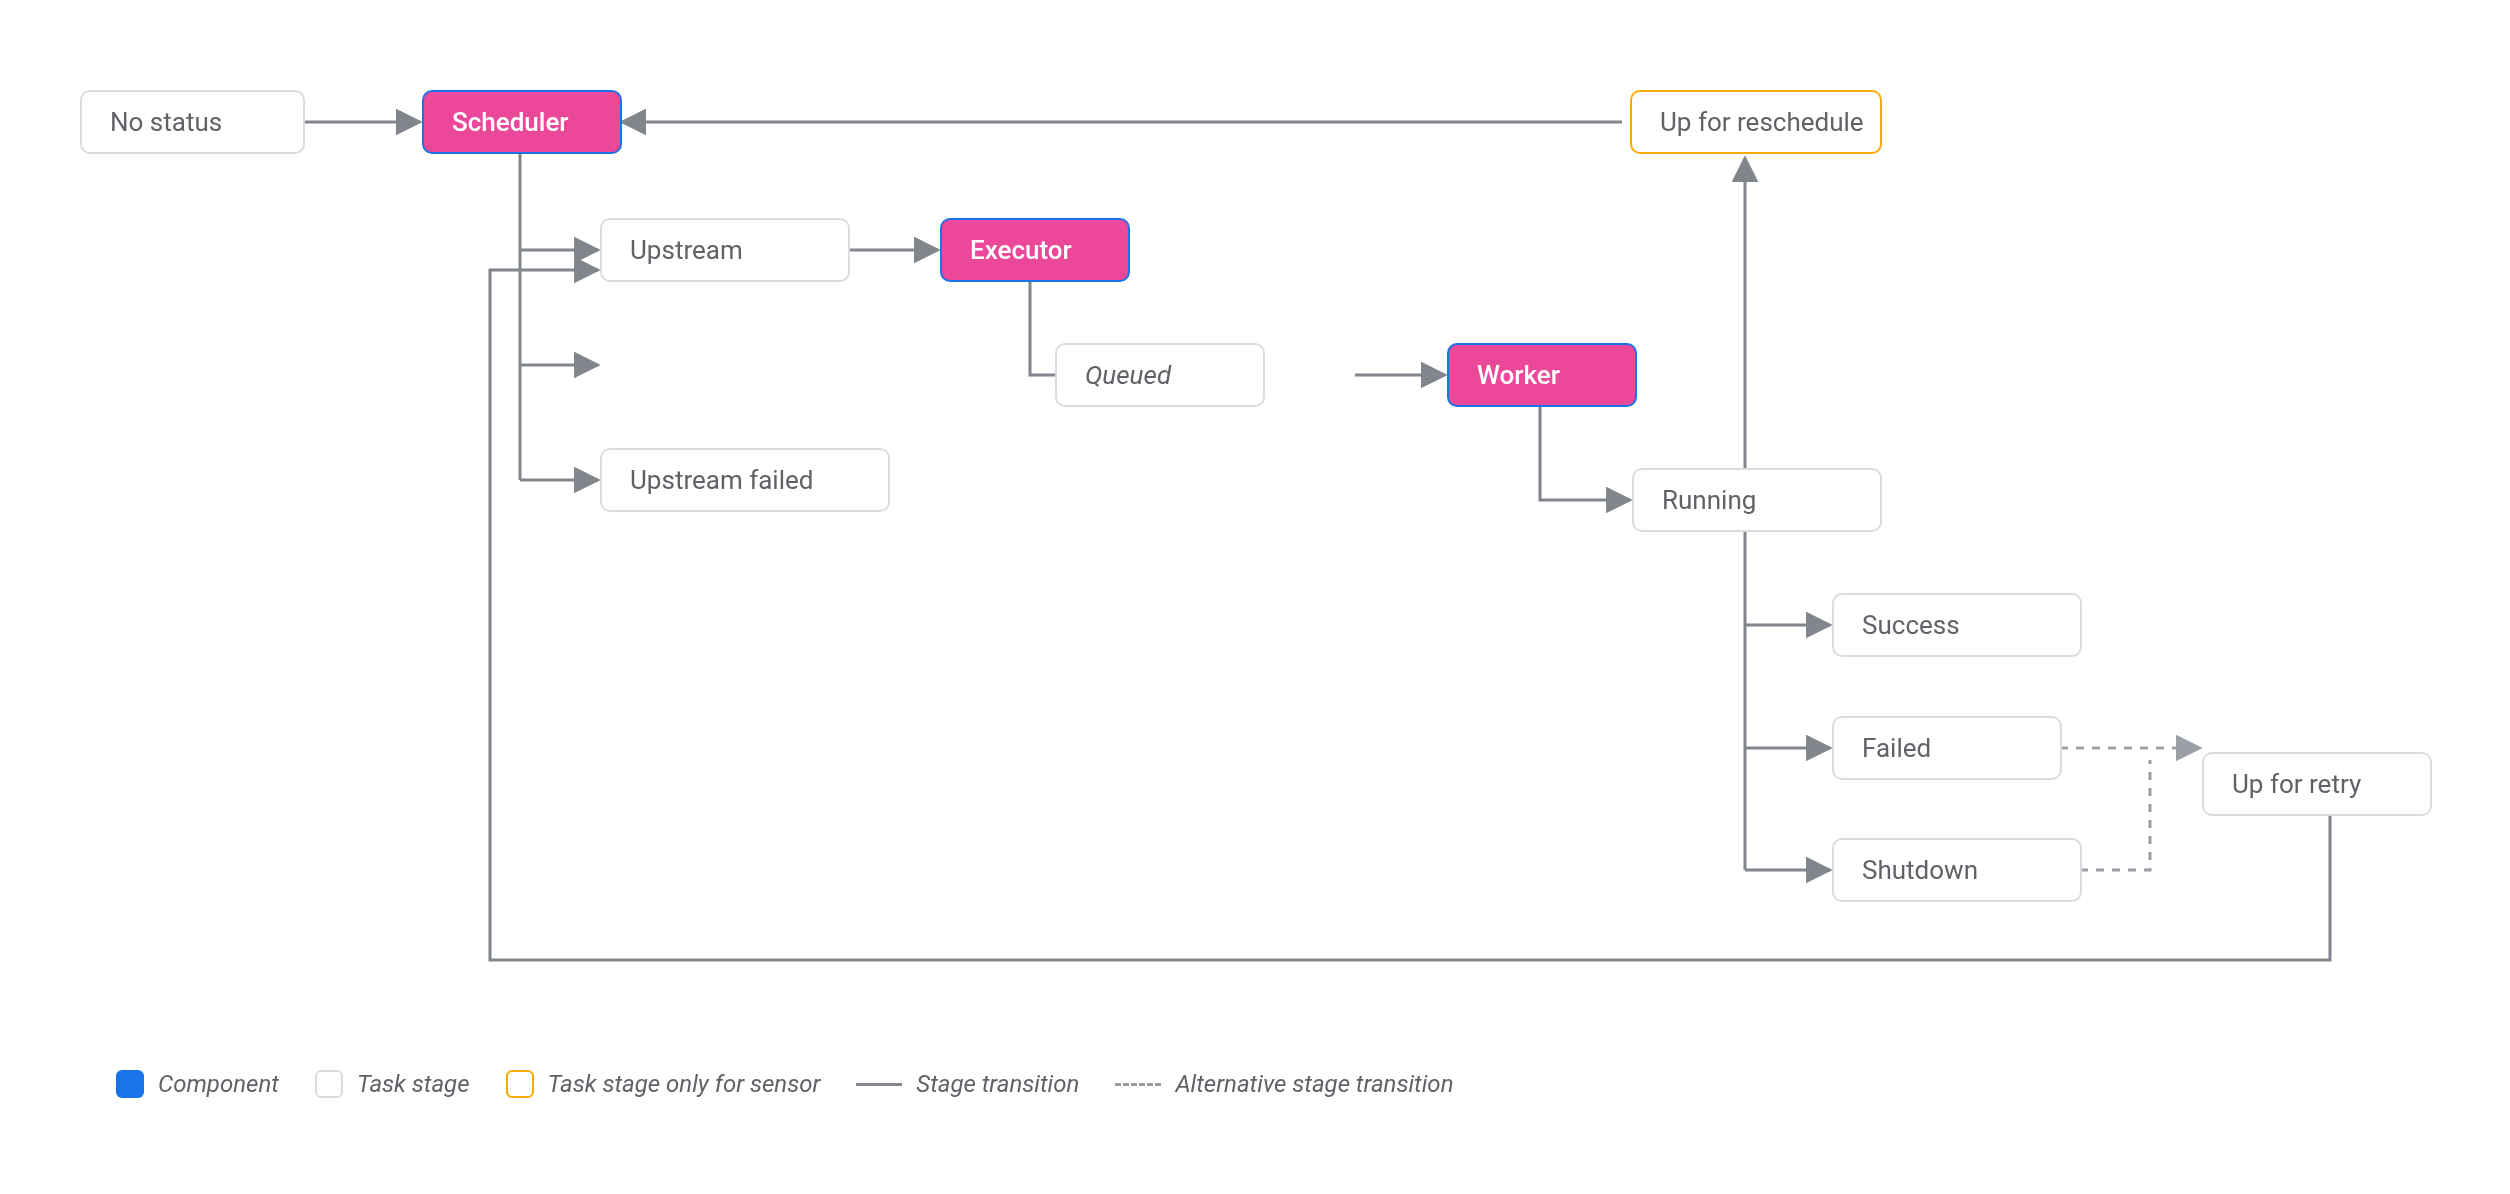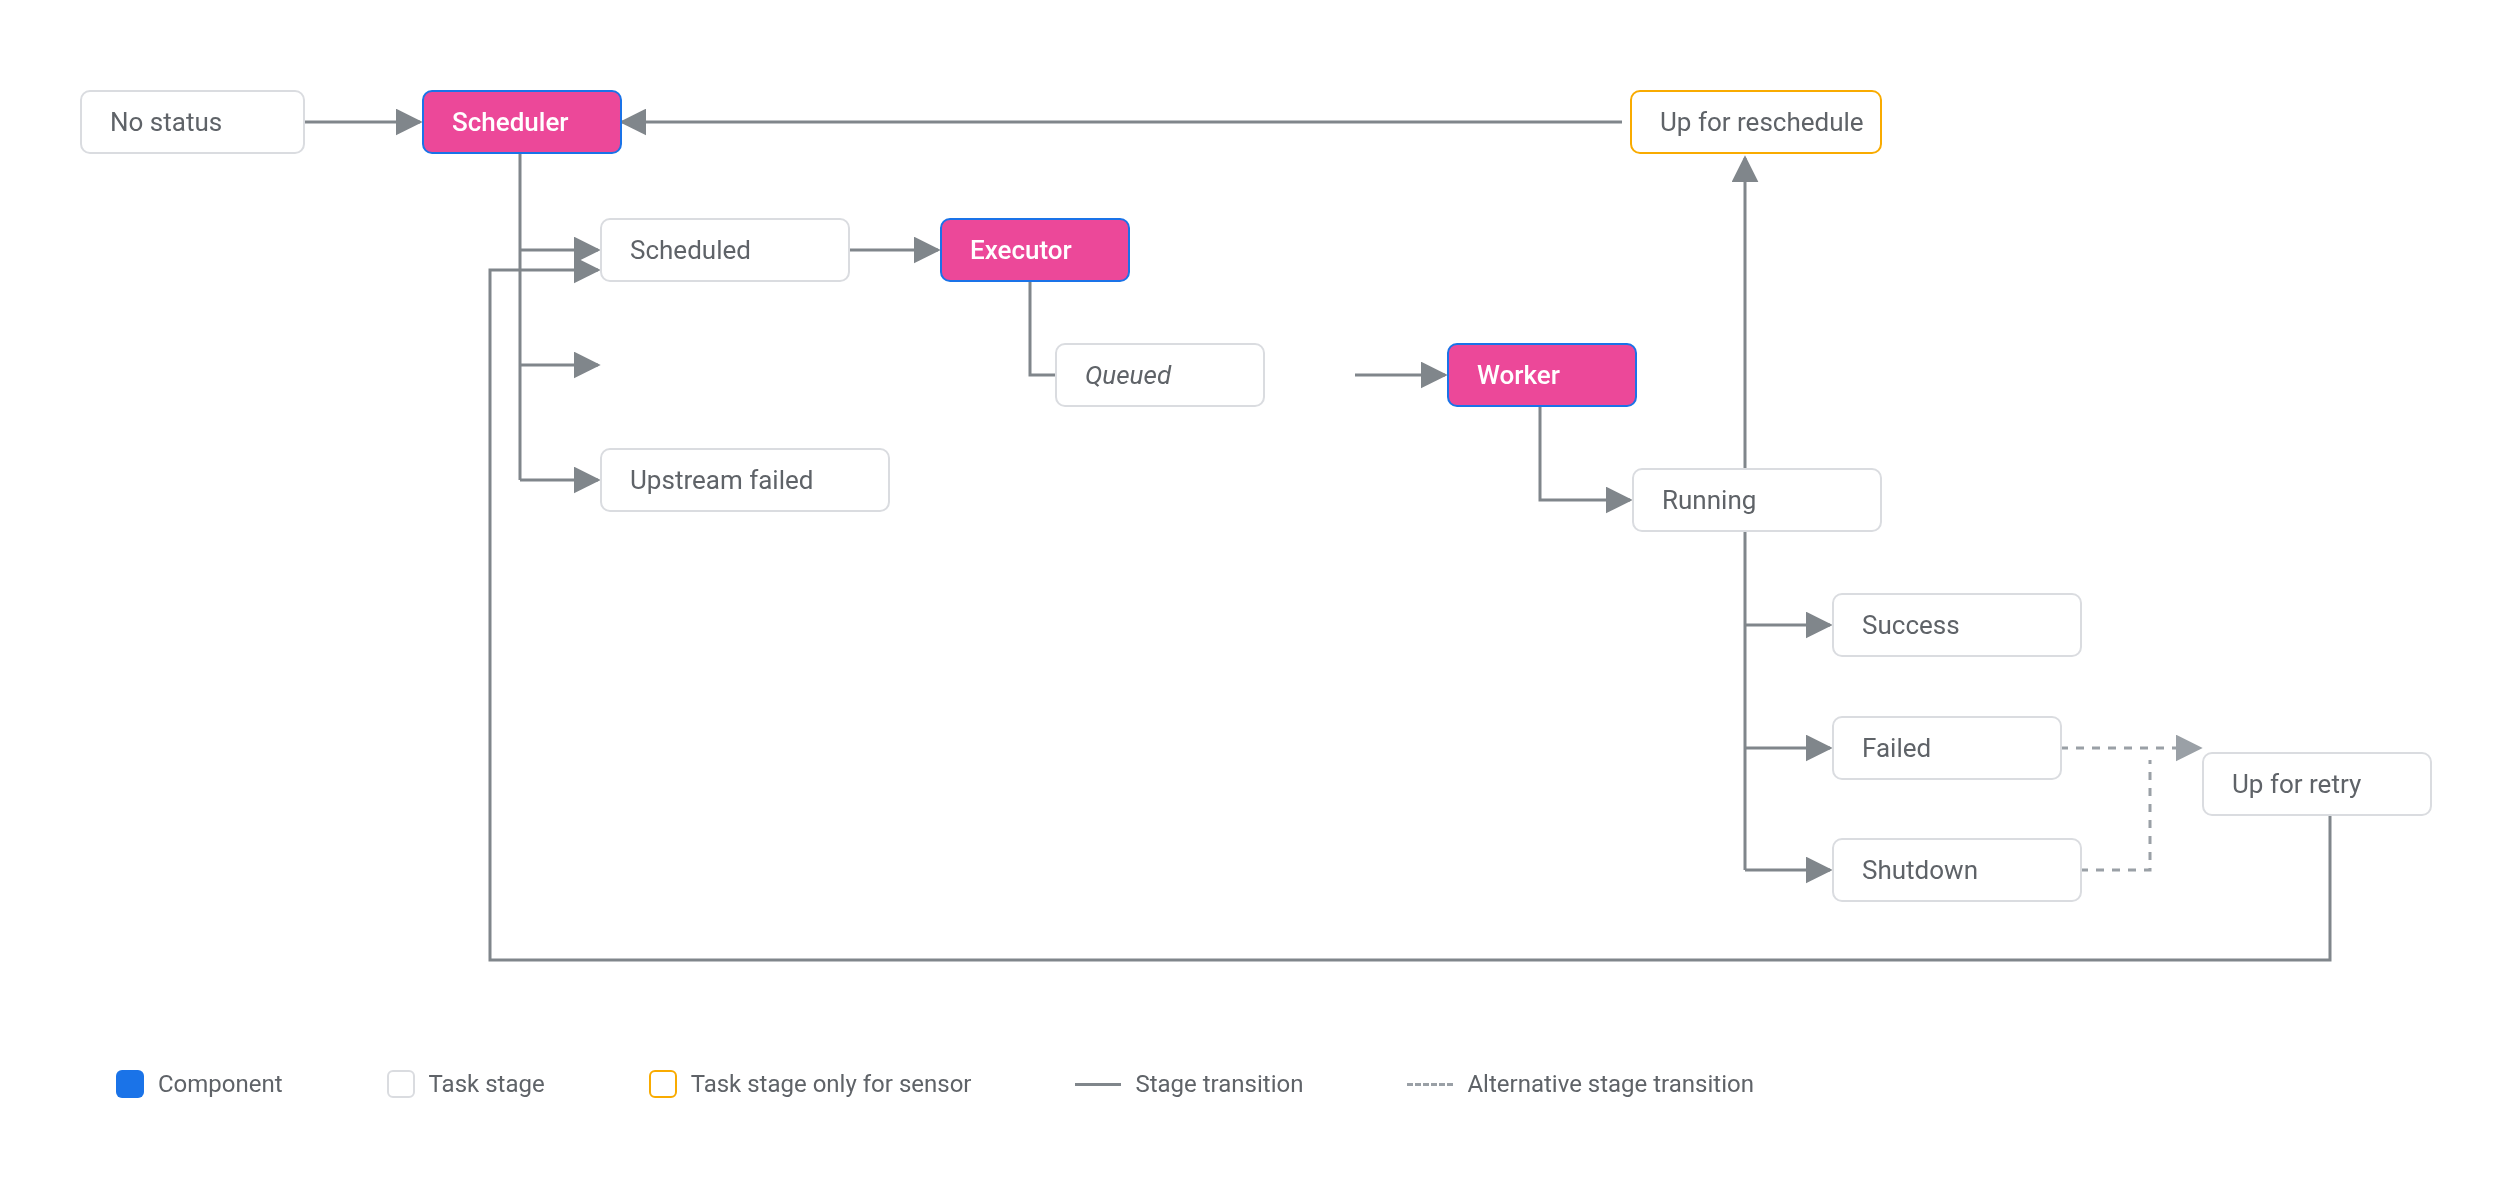--- a/index.html
+++ b/index.html
@@ -49,23 +49,24 @@
     color: #5f6368;
   }
 
   
   .legend {
     position: absolute;
     left: 116px;
     top: 1070px;
     display: flex;
     align-items: center;
-    gap: 104px;
+    gap: 36px;
     font-size: 24px;
     color: #5f6368;
+    font-style: italic;
   }
   .legend-item {
     display: flex;
     align-items: center;
     gap: 14px;
   }
   .swatch {
     width: 28px;
     height: 28px;
     border-radius: 6px;
@@ -130,21 +131,21 @@
 
     <path d="M 2060 748 L 2200 748" stroke="#9aa0a6" stroke-width="3" stroke-dasharray="8 8" fill="none" marker-end="url(#arrow-d)"></path>
 
     <path d="M 2080 870 L 2150 870 L 2150 760" stroke="#9aa0a6" stroke-width="3" stroke-dasharray="8 8" fill="none"></path>
 
     <path d="M 2330 780 L 2330 960 L 490 960 L 490 270 L 598 270" stroke="#80868b" stroke-width="3" fill="none" marker-end="url(#arrow)"></path>
   </svg>
 
   <div class="node stage" style="left:80px;  top:90px;  width:225px;">No status</div>
   <div class="node component" style="left:422px; top:90px;  width:200px;">Scheduler</div>
-  <div class="node stage" style="left:600px; top:218px; width:250px;">Scheduled</div>
+  <div class="node stage" style="left:600px; top:218px; width:250px;">Upstream</div>
   <div class="node stage" style="left:600px; top:448px; width:290px;">Upstream failed</div>
   <div class="node component" style="left:940px; top:218px; width:190px;">Executor</div>
   <div class="node stage" style="left:1055px;top:343px; width:210px;font-style:italic;">Queued</div>
   <div class="node component" style="left:1447px;top:343px; width:190px;">Worker</div>
   <div class="node stage" style="left:1632px;top:468px; width:250px;">Running</div>
   <div class="node stage" style="left:1832px;top:593px; width:250px;">Success</div>
   <div class="node stage" style="left:1832px;top:716px; width:230px;">Failed</div>
   <div class="node stage" style="left:1832px;top:838px; width:250px;">Shutdown</div>
   <div class="node stage" style="left:2202px;top:716px; width:230px;margin-top:36px;">Up for retry</div>
   <div class="node sensor" style="left:1622px;top:90px;  width:252px;margin-left:8px;">Up for reschedule</div>

